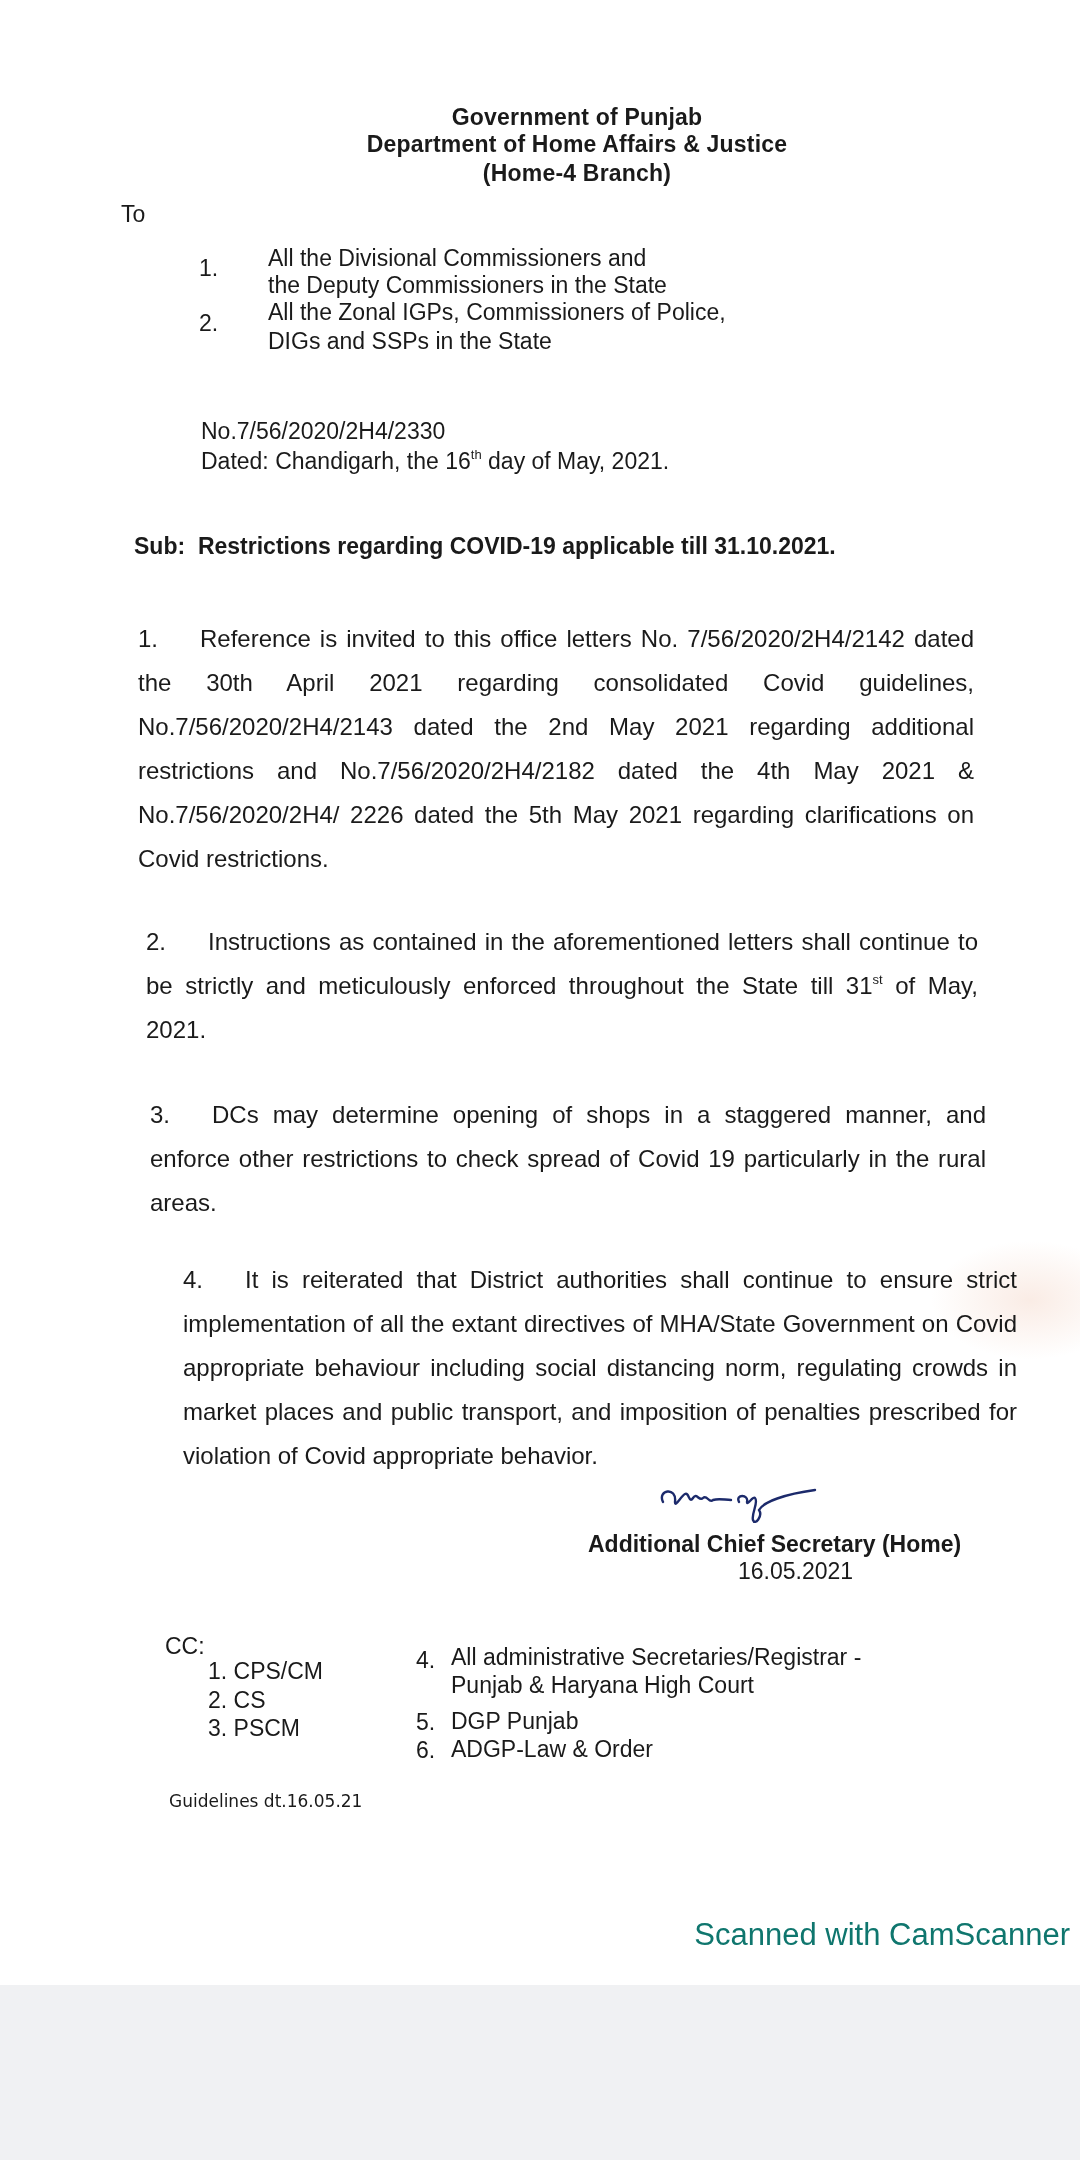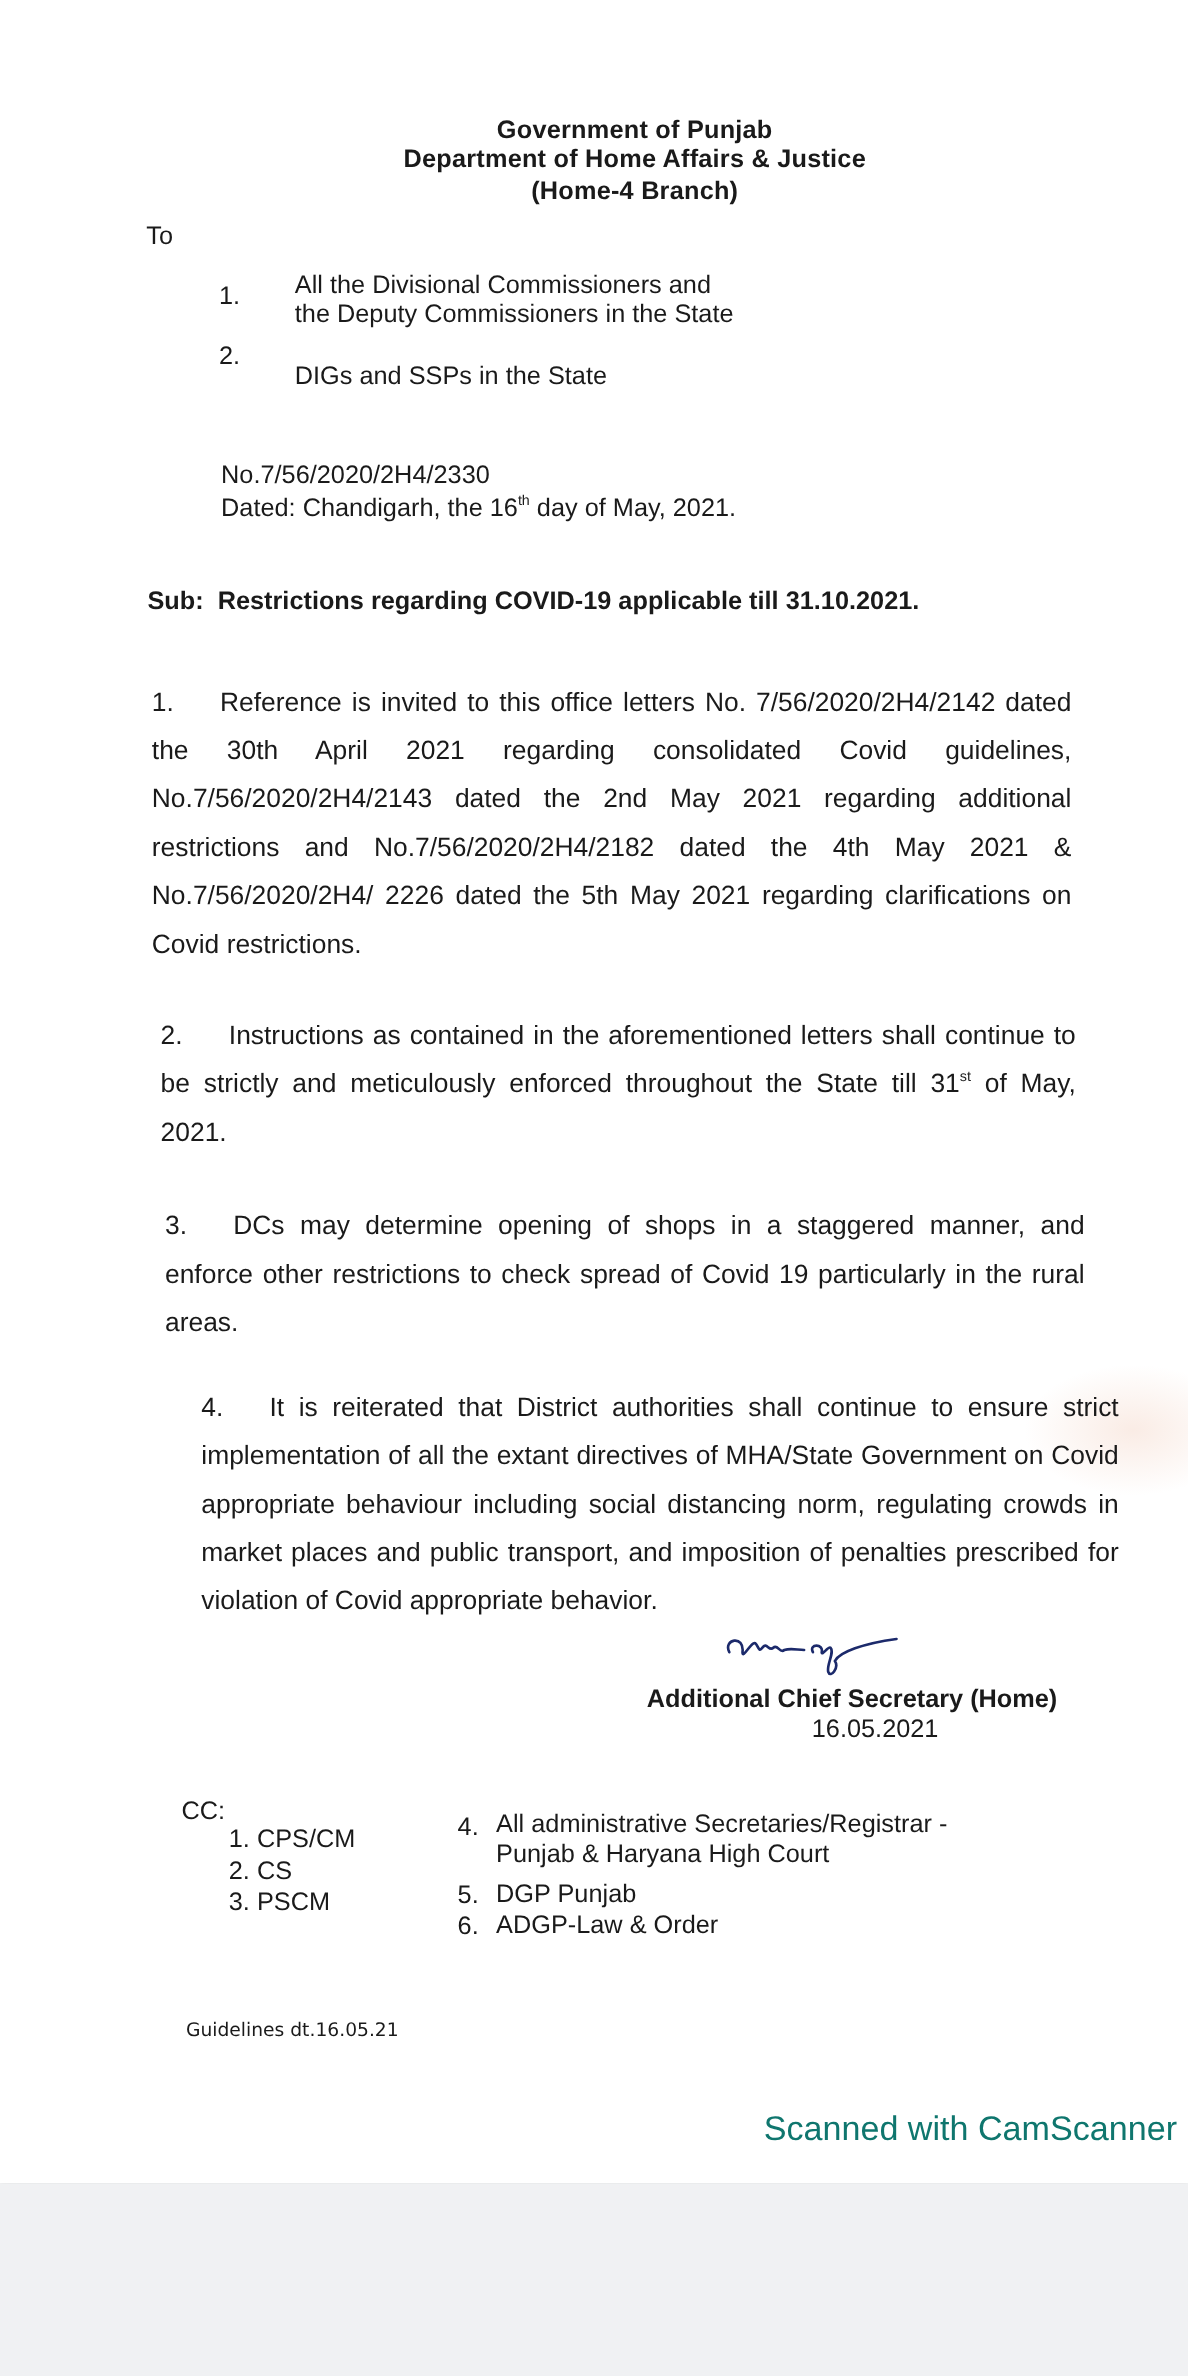--- a/index.html
+++ b/index.html
@@ -60,26 +60,27 @@
 </head>
 <body>
 
 <div class="page">
   <div class="stain"></div>
 
   <div class="abs hdr" style="top:104px;">Government of  Punjab</div>
   <div class="abs hdr" style="top:131px;">Department of Home Affairs &amp; Justice</div>
   <div class="abs hdr" style="top:160px;">(Home-4 Branch)</div>
 
-  <div class="abs txt" style="left:133px; top:201px;">To</div>
+  <div class="abs txt" style="left:121px; top:201px;">To</div>
 
   <div class="abs txt" style="left:199px; top:255px;">1.</div>
   <div class="abs txt" style="left:268px; top:245px;">All the Divisional Commissioners and</div>
   <div class="abs txt" style="left:268px; top:272px;">the Deputy Commissioners in the State</div>
   <div class="abs txt" style="left:199px; top:310px;">2.</div>
+  <div class="abs txt" style="left:268px; top:299px;">All the Zonal IGPs, Commissioners of Police,</div>
   <div class="abs txt" style="left:268px; top:328px;">DIGs and SSPs in the State</div>
 
   <div class="abs txt" style="left:201px; top:418px;">No.7/56/2020/2H4/2330</div>
   <div class="abs txt" style="left:201px; top:448px;"><span>Dated: Chandigarh, the 16</span><sup>th</sup><span> day of May, 2021.</span></div>
 
   <div class="abs sub-line" style="left:134px; top:533px;"><span>Sub:</span>&nbsp;&nbsp;<span>Restrictions regarding COVID-19 applicable till 31.10.2021.</span></div>
 
   <div class="para" style="left:138px; top:617px; width:836px;">
     <span class="num">1.</span><span>Reference is invited to this office letters No. 7/56/2020/2H4/2142 dated the 30th April 2021 regarding consolidated Covid guidelines, No.7/56/2020/2H4/2143 dated the 2nd May 2021 regarding additional restrictions and No.7/56/2020/2H4/2182 dated the 4th May 2021 &amp; No.7/56/2020/2H4/ 2226 dated the 5th May 2021 regarding clarifications on Covid restrictions.</span>
   </div>
@@ -108,17 +109,17 @@
   <div class="abs cc" style="left:208px; top:1714px;">3. PSCM</div>
 
   <div class="abs cc" style="left:416px; top:1646px;">4.</div>
   <div class="abs cc" style="left:451px; top:1643px;">All administrative Secretaries/Registrar -</div>
   <div class="abs cc" style="left:451px; top:1671px;">Punjab &amp; Haryana High Court</div>
   <div class="abs cc" style="left:416px; top:1708px;">5.</div>
   <div class="abs cc" style="left:451px; top:1707px;">DGP Punjab</div>
   <div class="abs cc" style="left:416px; top:1736px;">6.</div>
   <div class="abs cc" style="left:451px; top:1735px;">ADGP-Law &amp; Order</div>
 
-  <div class="abs footer-note" style="left:169px; top:1836px;text-align:right;">Guidelines dt.16.05.21</div>
+  <div class="abs footer-note" style="left:169px; top:1791px;text-align:right;">Guidelines dt.16.05.21</div>
   <div class="abs watermark" style="right:10px; top:1917px;">Scanned with CamScanner</div>
 </div>
 
 <div style="position:absolute; left:0; top:1985px; width:1080px; height:175px; background:#f0f1f3;"></div>
 
 </body></html>

